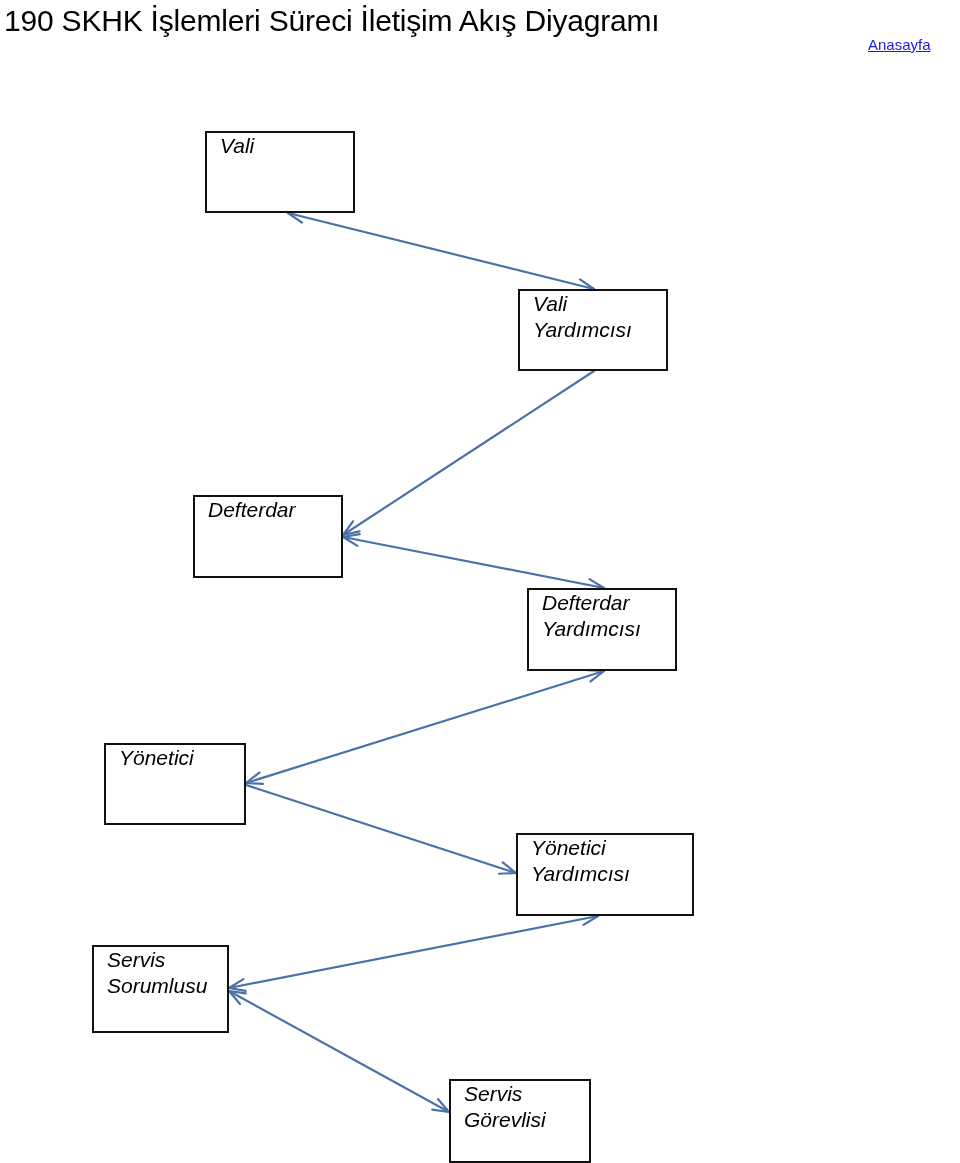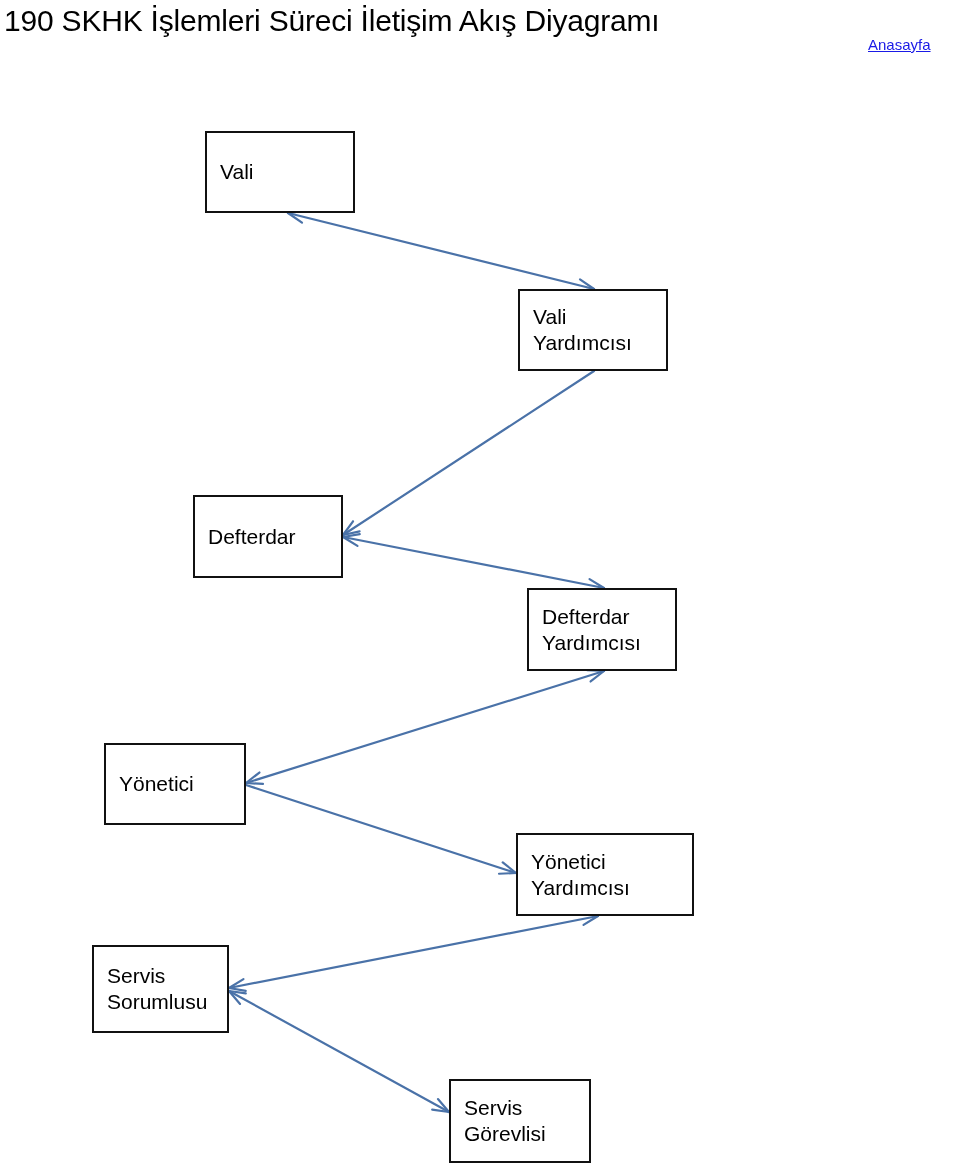--- a/index.html
+++ b/index.html
@@ -66,22 +66,22 @@
     width: 960px;
     height: 1163px;
     pointer-events: none;
   }
   .node {
     position: absolute;
     box-sizing: border-box;
     background: #ffffff;
     border: 2px solid #111111;
     display: flex;
-    align-items: center;
     justify-content: flex-start;
+    font-style: italic;
   }
   .node-label {
     padding-left: 13px;
     padding-right: 6px;
     font-size: 21px;
     line-height: 26px;
     color: #000000;
     white-space: pre-line;
   }
 </style>

